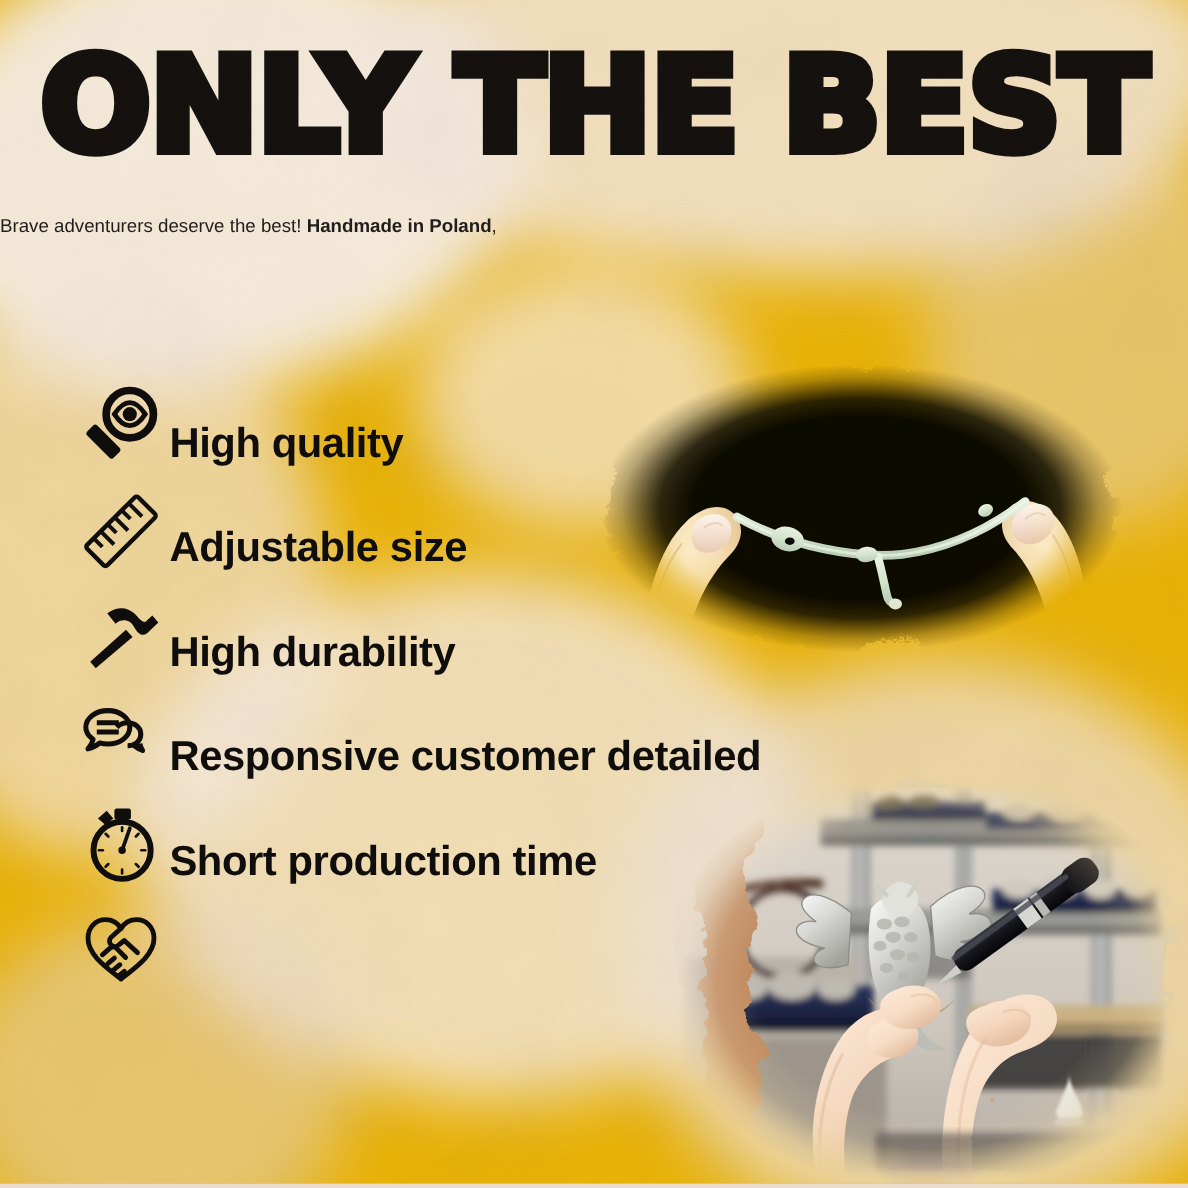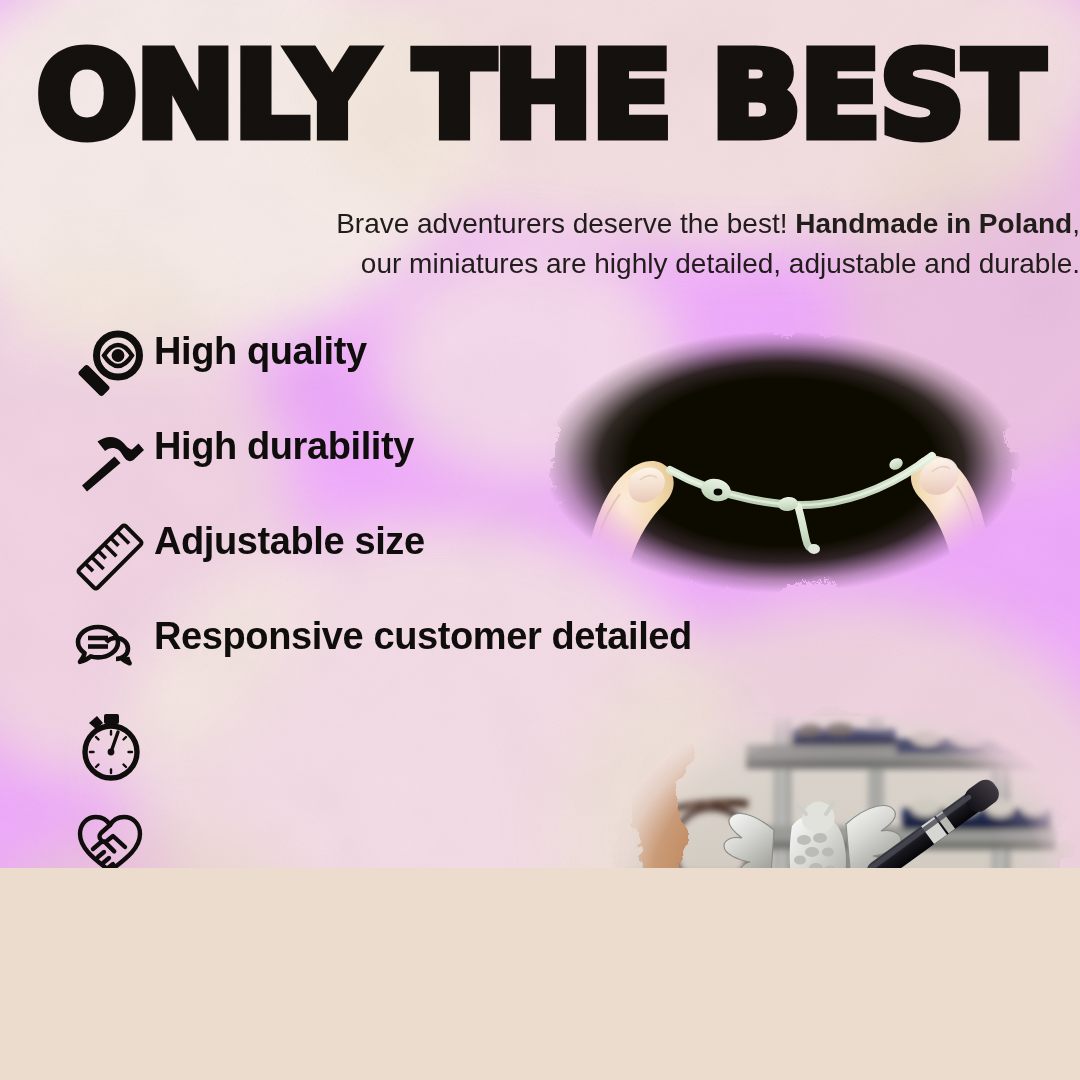--- a/index.html
+++ b/index.html
@@ -2,22 +2,22 @@
 <html><head>
 <meta charset="utf-8">
 <style>
   html,body{margin:0;padding:0;}
   body{
     width:1080px;height:1080px;overflow:hidden;
     font-family:"Liberation Sans",sans-serif;
     background:#ebdcce;
   }
   #poster{
-    position:relative;width:1080px;height:868px;overflow:hidden;
-    background:#f0abfc;
+    position:relative;width:1080px;height:1076px;overflow:hidden;
+    background:#eab308;
   }
 
   
   .bg-layer{position:absolute;inset:0;pointer-events:none;}
   .wash{position:absolute;border-radius:50%;filter:blur(28px);}
   .w1{left:-80px;top:-60px;width:560px;height:420px;background:#f7efe7;opacity:.95;
       border-radius:48% 52% 60% 40%/55% 45% 55% 45%;}
   .w2{left:300px;top:-90px;width:820px;height:340px;background:#f4e8dd;opacity:.85;
       border-radius:45% 55% 42% 58%/60% 40% 60% 40%;}
   .w3{left:-120px;top:260px;width:420px;height:520px;background:#f2e5da;opacity:.7;
@@ -39,29 +39,29 @@
     position:absolute;left:0;top:36px;width:1080px;text-align:center;
     font-family:"DejaVu Sans",sans-serif;
     font-weight:700;font-size:118px;line-height:1;
     letter-spacing:-1px;color:#14110f;
     -webkit-text-stroke:9px #14110f;
     paint-order:stroke fill;
   }
 
   
   .subtitle{
-    position:absolute;left:0;top:204px;width:1080px;text-align:right;
+    position:absolute;left:0;top:194px;width:1080px;text-align:left;
     font-family:"Liberation Sans",sans-serif;
-    font-size:28px;line-height:1.42;color:#211d1a;font-weight:400;
+    font-size:17px;line-height:1.42;color:#211d1a;font-weight:400;
   }
   .subtitle b{font-weight:700;}
 
   
   .features{position:absolute;left:66px;top:330px;width:740px;}
-  .feature{position:relative;height:95px;display:flex;align-items:flex-start;}
+  .feature{position:relative;height:95px;display:flex;align-items:flex-end;}
   .feat-icon{width:88px;flex:0 0 88px;display:flex;align-items:center;justify-content:center;}
   .feat-icon svg{display:block;}
   .feat-label{
     font-family:"Liberation Sans",sans-serif;
     font-weight:700;font-size:38px;color:#100e0c;letter-spacing:-.4px;
     white-space:nowrap;
   }
 
   
   .photo{position:absolute;overflow:hidden;}
@@ -115,68 +115,67 @@
       </defs>
       <rect width="1080" height="1080" filter="url(#washF)" fill="#d9c3ab"></rect>
       <rect width="1080" height="1080" filter="url(#grainF)" fill="#b9a189"></rect>
     </svg>
   </div>
 
   <div class="headline">ONLY THE BEST</div>
 
   <div class="subtitle">
     <span><span>Brave adventurers deserve the best! </span><b>Handmade in Poland</b><span>,</span></span><br>
-    <span>our miniatures are highly detailed, adjustable and durable.</span>
   </div>
 
   <div class="features">
 
     <div class="feature">
       <span class="feat-icon">
         <svg width="74" height="74" viewBox="0 0 74 74">
           <g fill="none" stroke="#100e0c" stroke-width="7">
             <circle cx="45" cy="25.5" r="21.5"></circle>
           </g>
           <rect x="4" y="44" width="34" height="13" rx="3" fill="#100e0c" transform="rotate(45 21 50.5)"></rect>
           <path d="M31 25.5c4.5-7 9.5-10.5 14-10.5s9.5 3.5 14 10.5c-4.5 7-9.5 10.5-14 10.5s-9.5-3.5-14-10.5z" fill="none" stroke="#100e0c" stroke-width="4.4"></path>
           <circle cx="45" cy="25.5" r="6.4" fill="#100e0c"></circle>
         </svg>
       </span>
       <span class="feat-label">High quality</span>
-    </div>
-
-    <div class="feature">
-      <span class="feat-icon">
-        <svg width="74" height="74" viewBox="0 0 74 74">
-          <g fill="#100e0c">
-            <path d="M14 66.5 9 60.5 41.5 31.5 47.5 38z"></path>
-            <path d="M24.5 16.5c8-6 18-6.5 25 0.5 3.5 3.5 5.5 7 9.5 7.5l6.5-6 5.5 6.5-10 9.5c-3 2.5-6 2-8.5-.5-3-3-4-7-7.5-9.5-4-2.5-9-2-13 1.5z"></path>
-          </g>
-        </svg>
-      </span>
-      <span class="feat-label">High durability</span>
     </div>
 
     <div class="feature">
       <span class="feat-icon">
         <svg width="74" height="74" viewBox="0 0 74 74">
           <g transform="rotate(45 37 37)">
             <rect x="24" y="4" width="26" height="66" rx="2.5" fill="none" stroke="#100e0c" stroke-width="4"></rect>
             <g stroke="#100e0c" stroke-width="3.6" stroke-linecap="butt">
               <line x1="24" y1="14" x2="41" y2="14"></line>
               <line x1="24" y1="23" x2="35" y2="23"></line>
               <line x1="24" y1="32" x2="41" y2="32"></line>
               <line x1="24" y1="41" x2="35" y2="41"></line>
               <line x1="24" y1="50" x2="41" y2="50"></line>
               <line x1="24" y1="59" x2="35" y2="59"></line>
             </g>
           </g>
         </svg>
       </span>
       <span class="feat-label">Adjustable size</span>
+    </div>
+
+    <div class="feature">
+      <span class="feat-icon">
+        <svg width="74" height="74" viewBox="0 0 74 74">
+          <g fill="#100e0c">
+            <path d="M14 66.5 9 60.5 41.5 31.5 47.5 38z"></path>
+            <path d="M24.5 16.5c8-6 18-6.5 25 0.5 3.5 3.5 5.5 7 9.5 7.5l6.5-6 5.5 6.5-10 9.5c-3 2.5-6 2-8.5-.5-3-3-4-7-7.5-9.5-4-2.5-9-2-13 1.5z"></path>
+          </g>
+        </svg>
+      </span>
+      <span class="feat-label">High durability</span>
     </div>
 
     <div class="feature">
       <span class="feat-icon">
         <svg width="76" height="76" viewBox="0 0 76 76">
           <g fill="none" stroke="#100e0c" stroke-width="4.6" stroke-linejoin="round">
             <path d="M44 44c6.5 0 12-4.2 12-10.5S50.5 23 44 23c-4 0-7.6 1.6-9.8 4.2"></path>
             <path d="M50 43.8c2.5 2.2 5 3.6 7.6 4.4-1.4-2-2.2-4-2.4-6.2"></path>
             <path d="M26 12c11 0 20 6.6 20 15.2S37 42.4 26 42.4c-2.6 0-5-.3-7.3-1-2.9 2.6-6.6 4.5-10.7 5.4 2.4-2.8 4-5.7 4.6-8.6C8.6 35.3 6 31.5 6 27.2 6 18.6 15 12 26 12z"></path>
             <line x1="16" y1="23" x2="36" y2="23"></line>
@@ -201,20 +200,21 @@
             <line x1="38" y1="59.5" x2="38" y2="63"></line>
             <line x1="17" y1="42" x2="20.5" y2="42"></line>
             <line x1="55.5" y1="42" x2="59" y2="42"></line>
             <line x1="23" y1="27" x2="25.5" y2="29.5"></line>
             <line x1="50.5" y1="54.5" x2="53" y2="57"></line>
             <line x1="53" y1="27" x2="50.5" y2="29.5"></line>
             <line x1="25.5" y1="54.5" x2="23" y2="57"></line>
           </g>
         </svg>
       </span>
+      <span class="feat-label">Short production time</span>
     </div>
 
     <div class="feature">
       <span class="feat-icon">
         <svg width="76" height="76" viewBox="0 0 76 76">
           <g fill="none" stroke="#100e0c" stroke-width="4.4" stroke-linejoin="round" stroke-linecap="round">
             <path d="M38 66 C24 55 8 44 8 29 C8 19 15 12 24 12 c6 0 11 3 14 8 3-5 8-8 14-8 9 0 16 7 16 17 0 15-16 26-30 37z"></path>
             <path d="M38 20 l-9 8c-2 2-2 5 0 7 2 2 5 2 7 0l5-4 12 11"></path>
             <path d="M21 44 l7-6 c2-1.6 4.6-1.4 6.2.4 l8 8"></path>
             <path d="M26 52 l6-5"></path>

